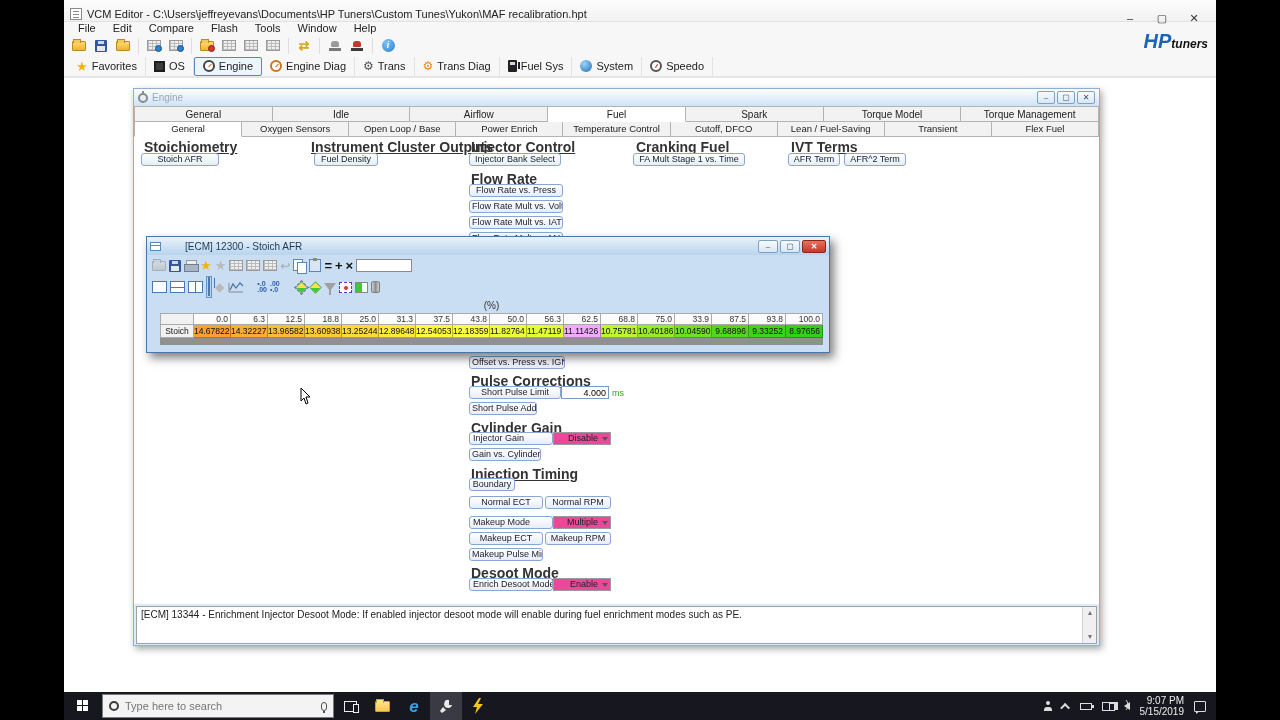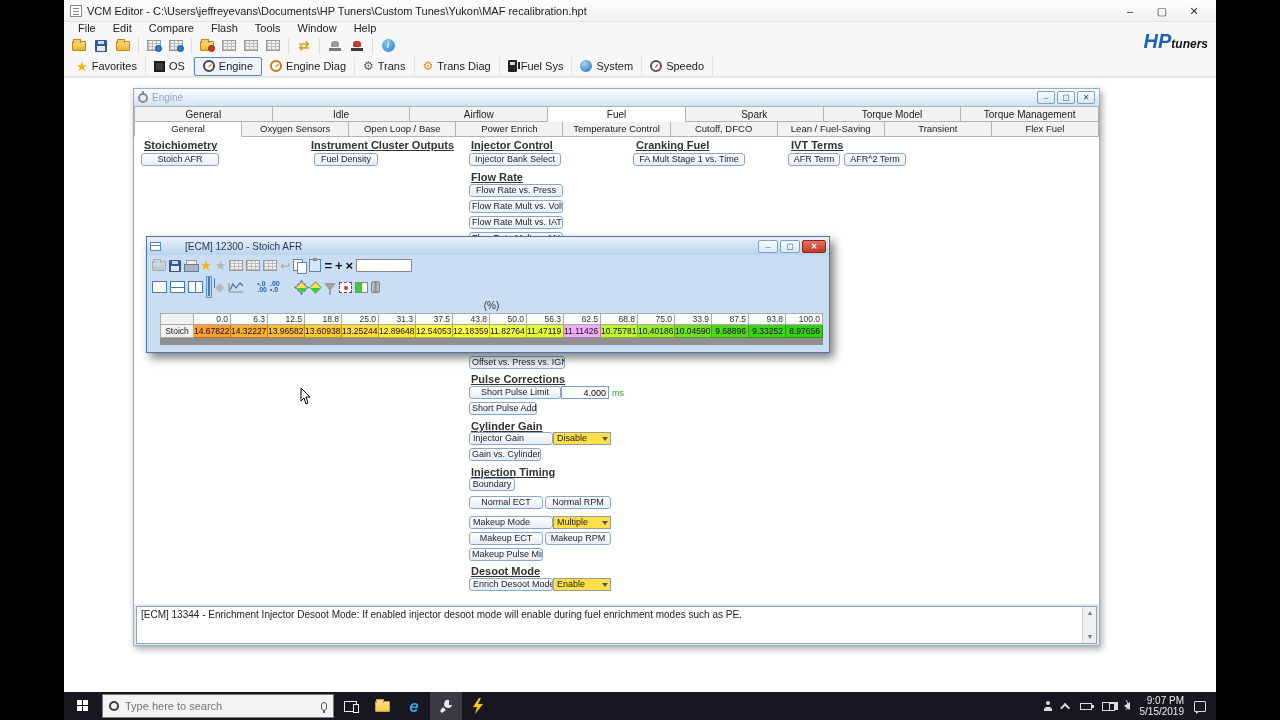--- a/index.html
+++ b/index.html
@@ -3,21 +3,21 @@
 <meta charset="utf-8">
 <style>
   * { margin:0; padding:0; box-sizing:border-box; }
   html,body { width:1280px; height:720px; }
   body { background:#000; font-family:"Liberation Sans",sans-serif; position:relative; overflow:hidden; }
 
   .screen { position:absolute; left:64px; top:0; width:1152px; height:720px; background:#fff; }
 
   
   .titlebar { height:22px; background:linear-gradient(#fdfdfd,#f1f1f1); border-bottom:1px solid #e2e2e2;
-              display:flex; align-items:center; padding:0 6px; }
+              display:flex; padding:8px 6px; }
   .titlebar .appico { width:12px; height:12px; margin-right:5px; border:1px solid #8a8a8a; background:#fff; position:relative; }
   .titlebar .appico::after{content:"";position:absolute;left:2px;top:2px;width:6px;height:1px;background:#888;box-shadow:0 3px 0 #888,0 6px 0 #888;}
   .titlebar .ttext { font-size:11px; color:#222; white-space:nowrap; }
   .winbtns { margin-left:auto; display:flex; }
   .winbtn { width:32px; height:20px; text-align:center; line-height:20px; font-size:11px; color:#333; }
 
   .menubar { height:13px; background:#f7f7f7; display:flex; align-items:center; gap:17px; padding:0 14px; }
   .menubar span { font-size:11px; color:#222; line-height:13px; }
 
   .toolbar { height:21px; background:#f7f7f7; display:flex; align-items:center; gap:4px; padding:0 6px; }
@@ -83,24 +83,24 @@
   .tabs { display:flex; height:16px; background:#eef2f6; }
   .tab { flex:1; font-size:10px; color:#222; text-align:center; line-height:15px; background:#f2f2f2; border:1px solid #b3b3b3; border-left:none; white-space:nowrap; overflow:hidden; }
   .tab:first-child { border-left:1px solid #b3b3b3; }
   .tab.sel { background:#fff; border-bottom:1px solid #fff; font-weight:normal; }
   .subtabs { display:flex; height:15px; background:#eef2f6; }
   .subtab { flex:1; font-size:9.5px; color:#222; text-align:center; line-height:14px; background:#f2f2f2; border:1px solid #b3b3b3; border-left:none; border-top:none; white-space:nowrap; overflow:hidden; }
   .subtab:first-child { border-left:1px solid #b3b3b3; }
   .subtab.sel { background:#fff; border-bottom:1px solid #fff; }
 
   .mdi-body { position:relative; background:#fff; height:467px; overflow:hidden; }
-  .shead { position:absolute; font-size:11px; font-weight:bold; text-decoration:underline; color:#333; white-space:nowrap; }
+  .shead { position:absolute; font-size:14px; font-weight:bold; text-decoration:underline; color:#333; white-space:nowrap; }
   .btn { position:absolute; height:13px; font-size:9px; line-height:11px; text-align:center; color:#223;
          background:linear-gradient(#ffffff,#e8ecf6); border:1px solid #89a6d2; border-radius:3px; padding:0 2px; white-space:nowrap; overflow:hidden; }
-  .dd { position:absolute; height:13px; background:#fde047; border:1px solid #9a9a9a; font-size:9px; line-height:11px; color:#222; padding:0 12px 0 3px; }
+  .dd { position:absolute; height:13px; background:#ec4899; border:1px solid #9a9a9a; font-size:9px; line-height:11px; color:#222; padding:0 12px 0 3px;text-align:right; }
   .dd .dd-arrow { position:absolute; right:2px; top:4px; width:0; height:0; border-left:3px solid transparent; border-right:3px solid transparent; border-top:4px solid #555; }
   .inbox { position:absolute; height:13px; border:1px solid #7a9cc4; background:#fff; font-size:9px; text-align:right; padding:0 2px; font-family:"Liberation Sans",sans-serif; }
   .unitlbl { position:absolute; font-size:9px; color:#2fa02f; }
 
   .statusbox { margin:2px; height:38px; border:1px solid #a0a0a0; background:#fff; position:relative; }
   .statusbox .stext { font-size:10px; color:#222; padding:2px 4px; padding-right:18px; }
   .sscroll { position:absolute; right:0; top:0; bottom:0; width:14px; background:#f0f0f0; border-left:1px solid #d0d0d0; }
   .sscroll .arr { position:absolute; left:0; width:14px; height:12px; font-size:7px; color:#777; text-align:center; line-height:12px; }
 
   

